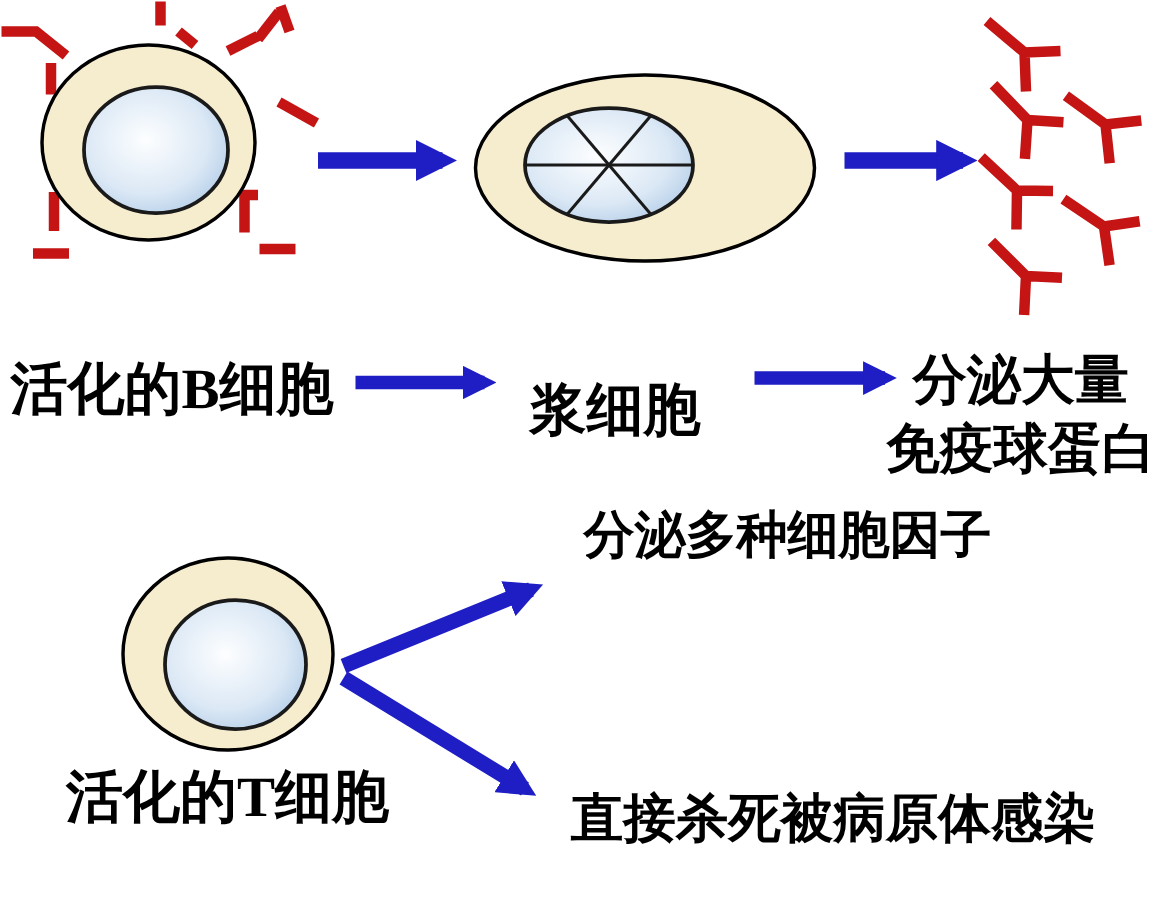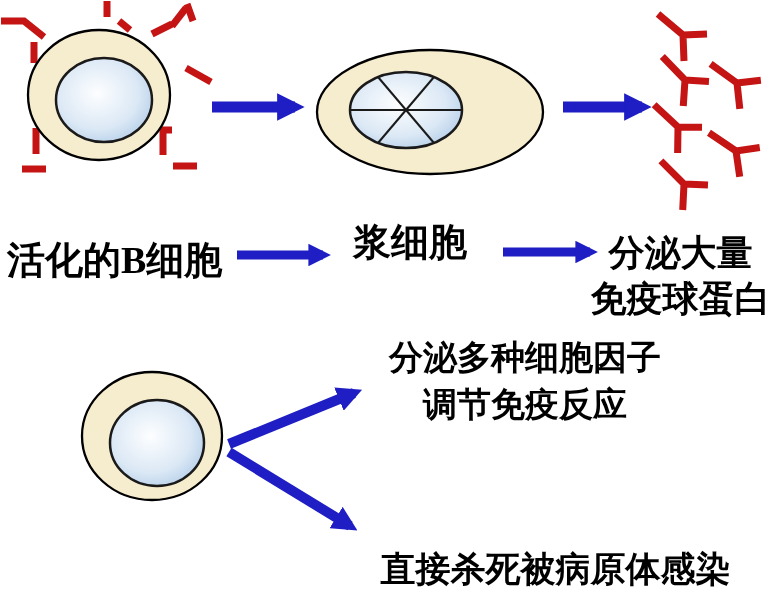--- a/index.html
+++ b/index.html
@@ -103,30 +103,30 @@
       <ellipse class="cell-body" cx="152" cy="436" rx="70" ry="64"></ellipse>
       <ellipse class="nucleus" cx="157" cy="443" rx="47" ry="43"></ellipse>
     </g>
 
     <line class="blue-line w10" x1="229" y1="444" x2="354" y2="393" marker-end="url(#arrowhead)"></line>
     <line class="blue-line w10" x1="229" y1="452" x2="350" y2="526" marker-end="url(#arrowhead)"></line>
   </svg>
 
   <div class="lbl f38" style="left:7px; top:240px;">活化的B细胞</div>
 
-  <div class="lbl f38" style="left:353px; top:222px;">浆细胞</div>
+  <div class="lbl f38" style="left:353px; top:254px;">浆细胞</div>
 
   <div class="lbl lbl-center f36" style="left:578px; top:230px; width:205px;">
     <div>分泌大量</div>
     <div>免疫球蛋白</div>
   </div>
 
+  <div class="lbl f38" style="left:44px; top:512px;">活化的T细胞</div>
 
   <div class="lbl lbl-center f34" style="left:375px; top:334px; width:300px;">
     <div>分泌多种细胞因子</div>
-    <div>调节免疫反应</div>
   </div>
 
-  <div class="lbl lbl-center f35" style="left:358px; top:524px; width:395px;margin-top:24px;">
+  <div class="lbl lbl-center f35" style="left:358px; top:524px; width:395px;">
     <div>直接杀死被病原体感染</div>
   </div>
 
 </div>
 
 </body></html>

